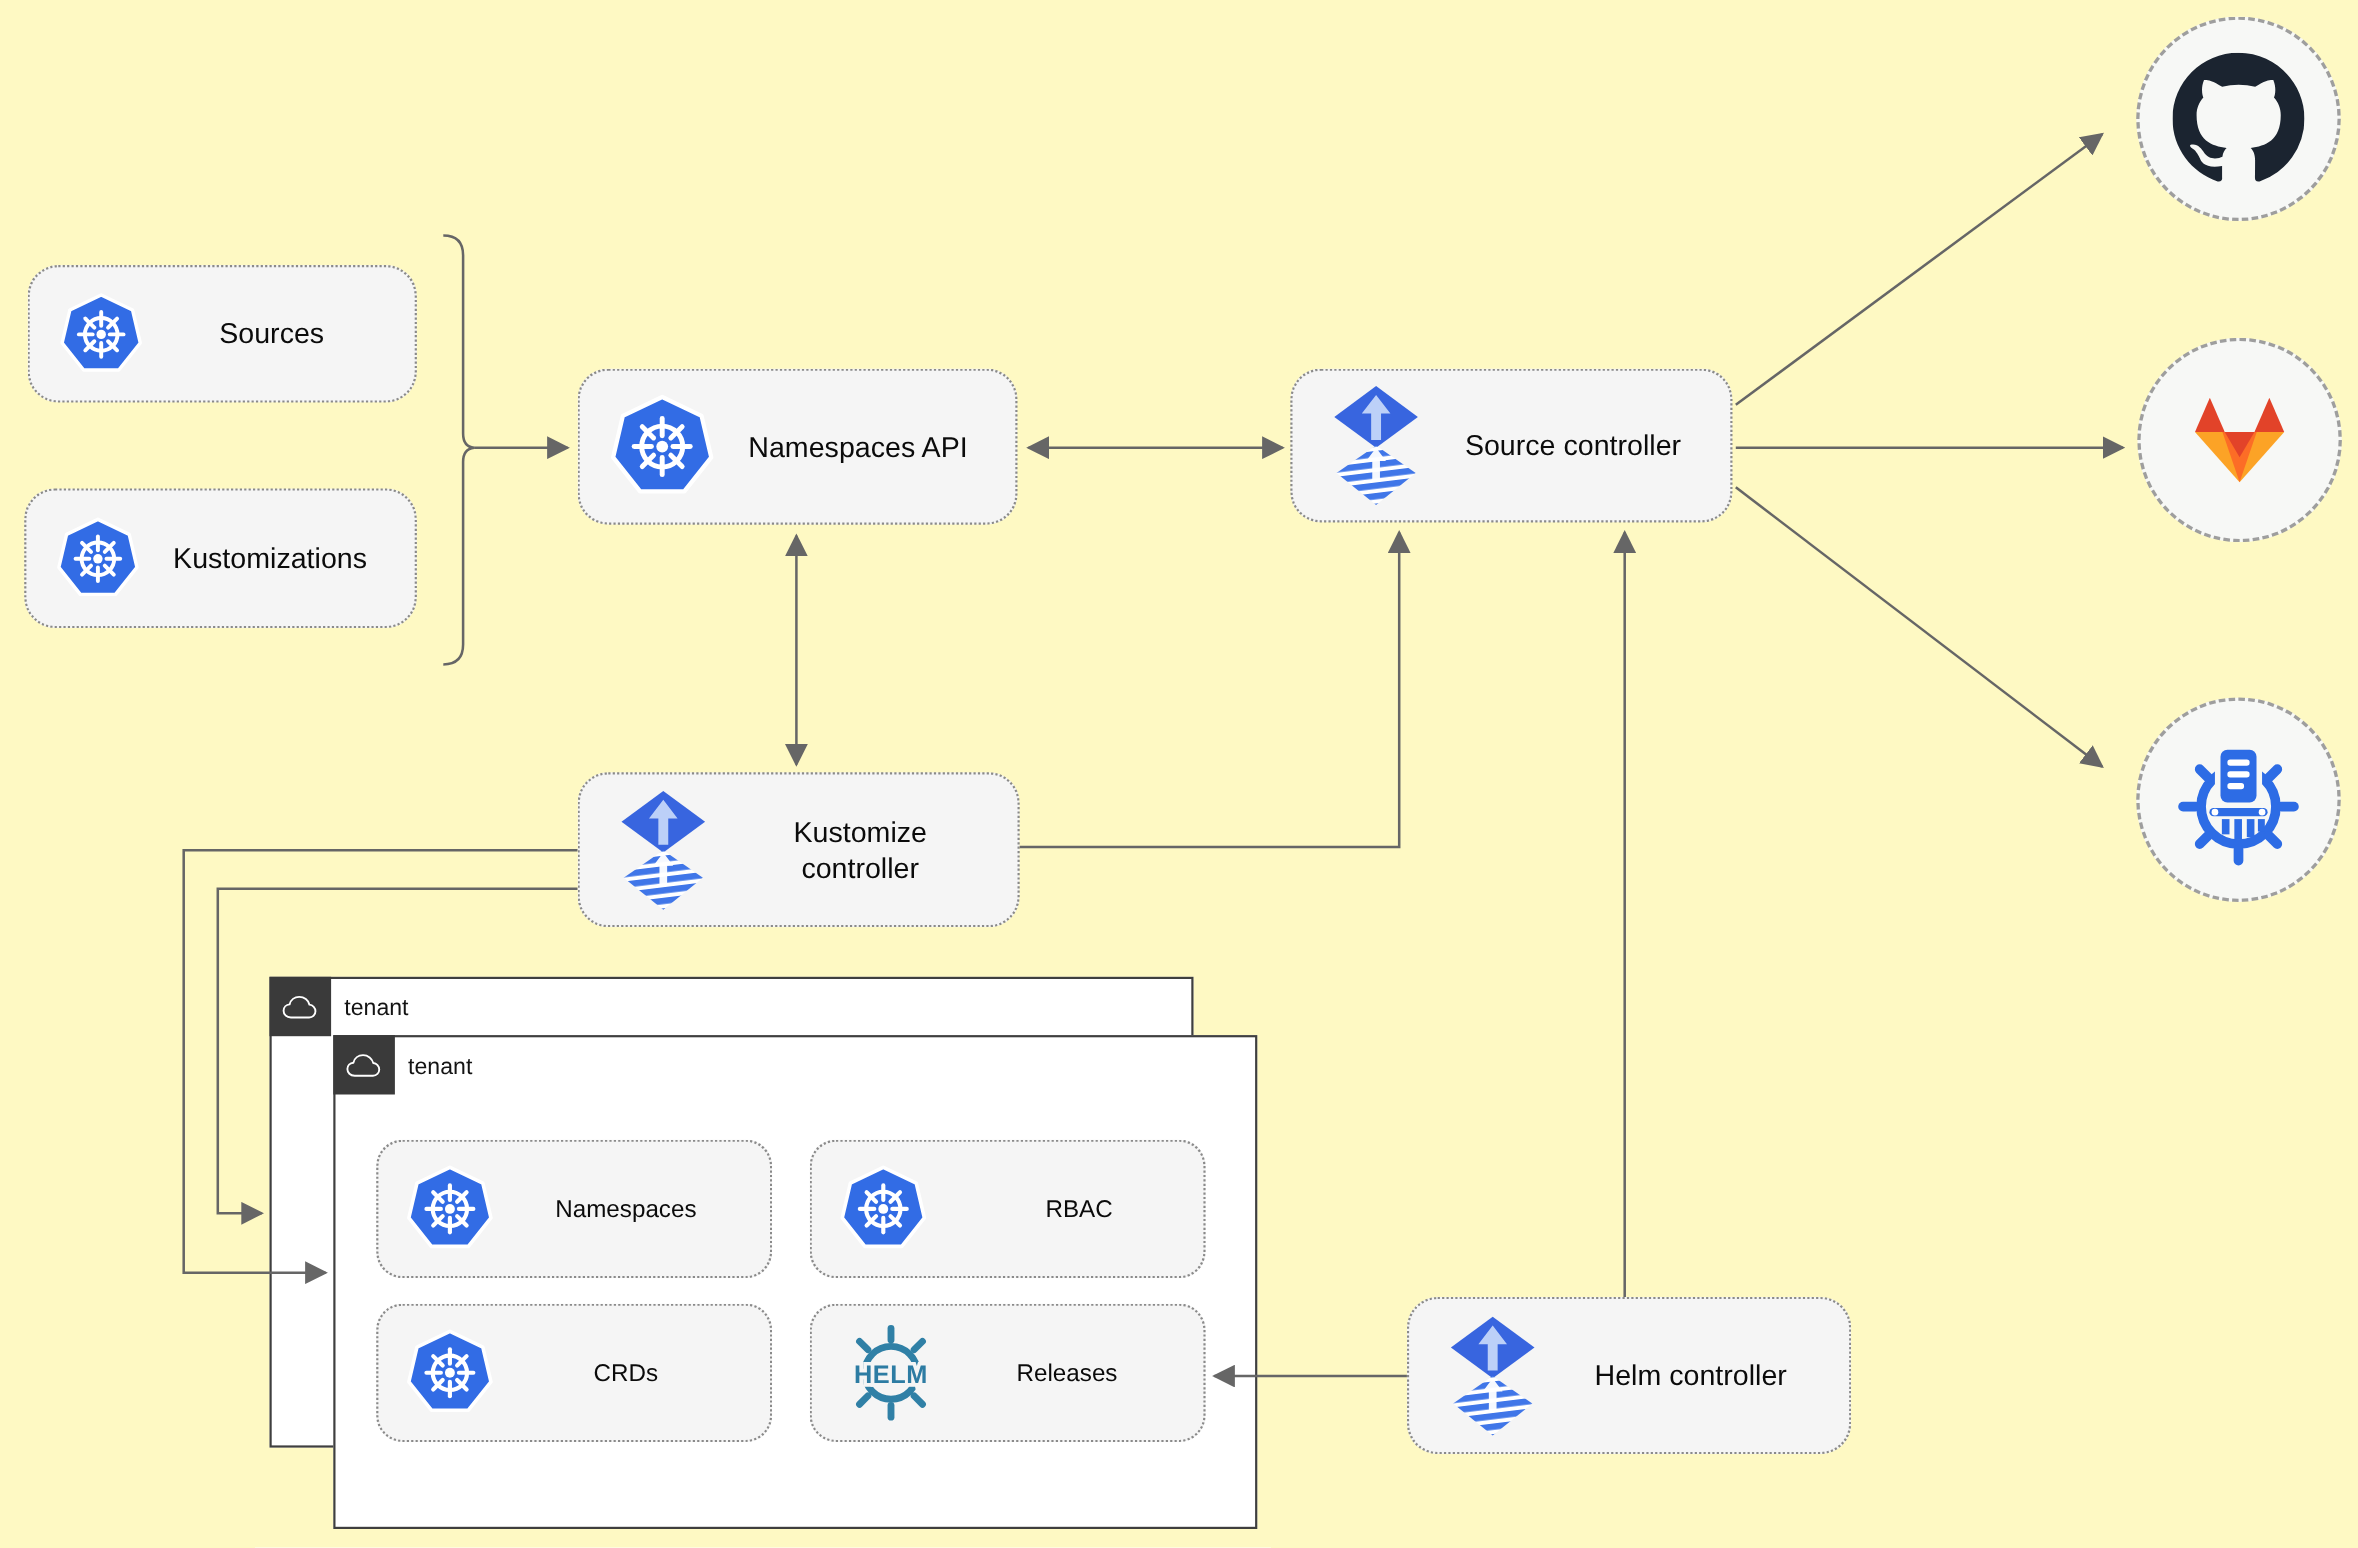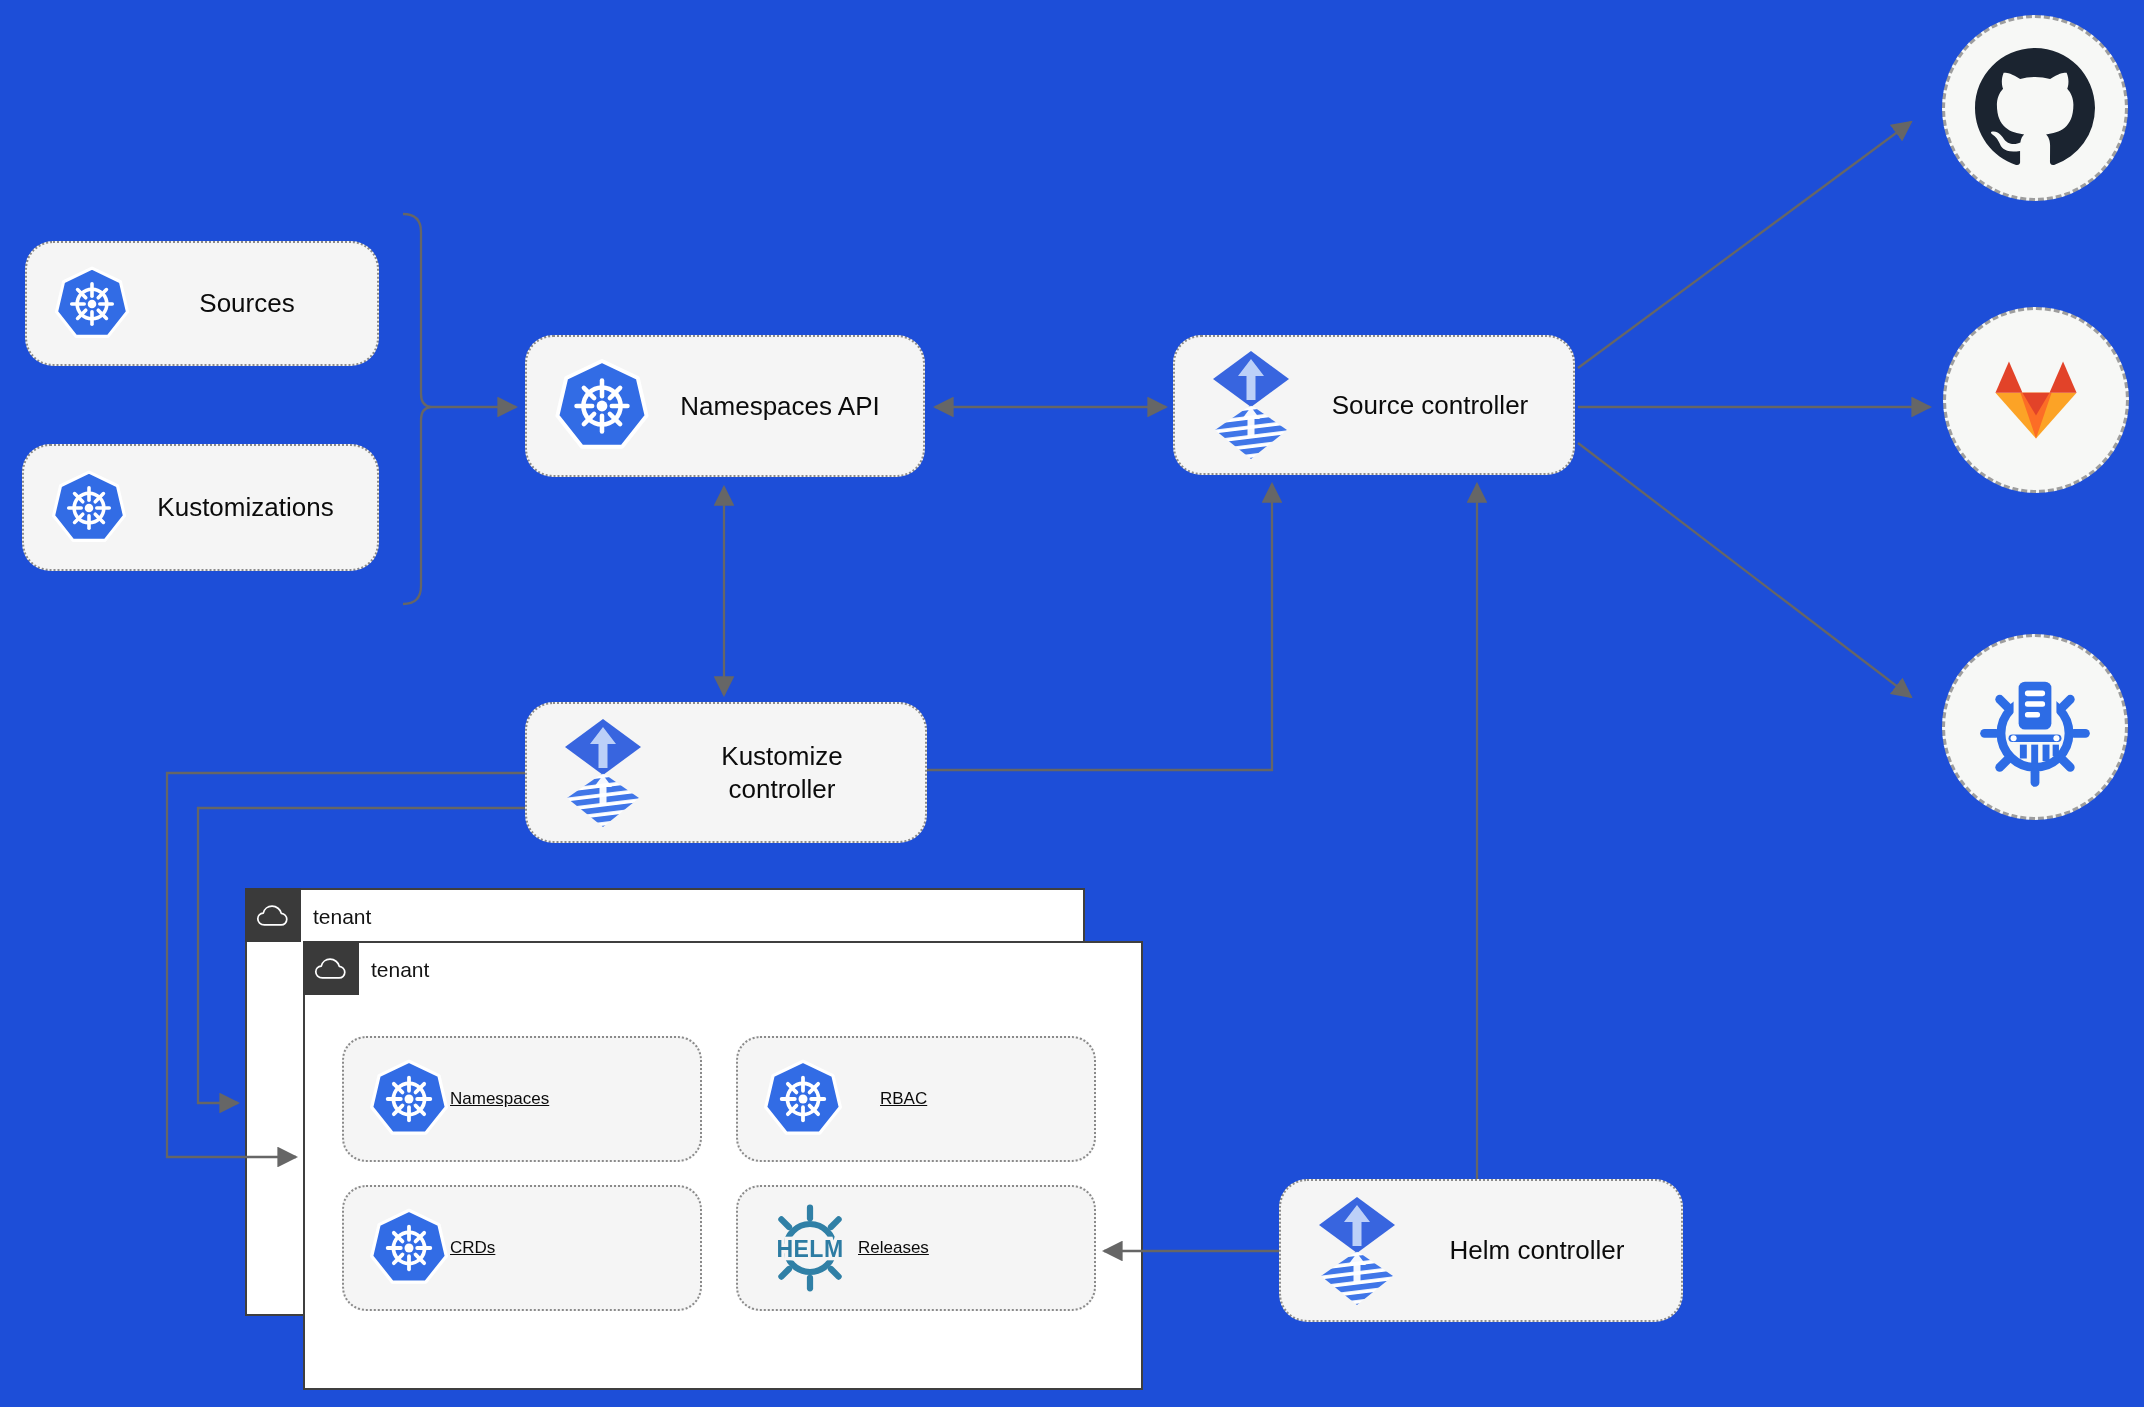--- a/index.html
+++ b/index.html
@@ -1,17 +1,17 @@
 <!DOCTYPE html>
 <html><head>
 <meta charset="utf-8">
 <style>
   html,body{margin:0;padding:0;background:#ffffff;}
   #canvas{
-    position:relative;width:2144px;height:1407px;background:#1d4ed8;overflow:hidden;
+    position:relative;width:2144px;height:1407px;background:#fef9c3;overflow:hidden;
     font-family:"Liberation Sans", sans-serif;color:#0b0b0b;
   }
   .node{
     position:absolute;background:#f5f5f5;border:2px dotted #8a8a8a;border-radius:28px;
     display:flex;align-items:center;box-sizing:border-box;padding-left:26px;
   }
   .node .icon{flex:0 0 auto;display:flex;align-items:center;justify-content:center;}
   .node .lbl{flex:1 1 auto;text-align:center;font-size:26px;line-height:1.25;color:#0b0b0b;padding-right:14px;}
   .node .lbl.wrap{max-width:210px;margin:0 auto;}
   .endpoint{
@@ -27,21 +27,21 @@
     display:flex;align-items:center;justify-content:center;
   }
   .tenant .tlabel{
     position:absolute;left:66px;top:0;height:54px;display:flex;align-items:center;
     font-size:21px;color:#141414;
   }
   .resource{
     position:absolute;width:360px;height:126px;background:#f5f5f5;border:2px dotted #8a8a8a;
     border-radius:24px;display:flex;align-items:center;box-sizing:border-box;padding-left:24px;
   }
-  .resource .lbl{flex:1 1 auto;font-size:17px;padding-right:12px;text-decoration:underline;}
+  .resource .lbl{flex:1 1 auto;text-align:center;font-size:22px;padding-right:12px;}
   #connectors{position:absolute;left:0;top:0;z-index:6;pointer-events:none;}
   .layer1{z-index:1}.layer2{z-index:2}.layer3{z-index:3}
 </style>
 </head>
 <body>
 
 <div id="canvas">
 
   <svg id="connectors" width="2144" height="1407" viewBox="0 0 2144 1407">
     <defs>

